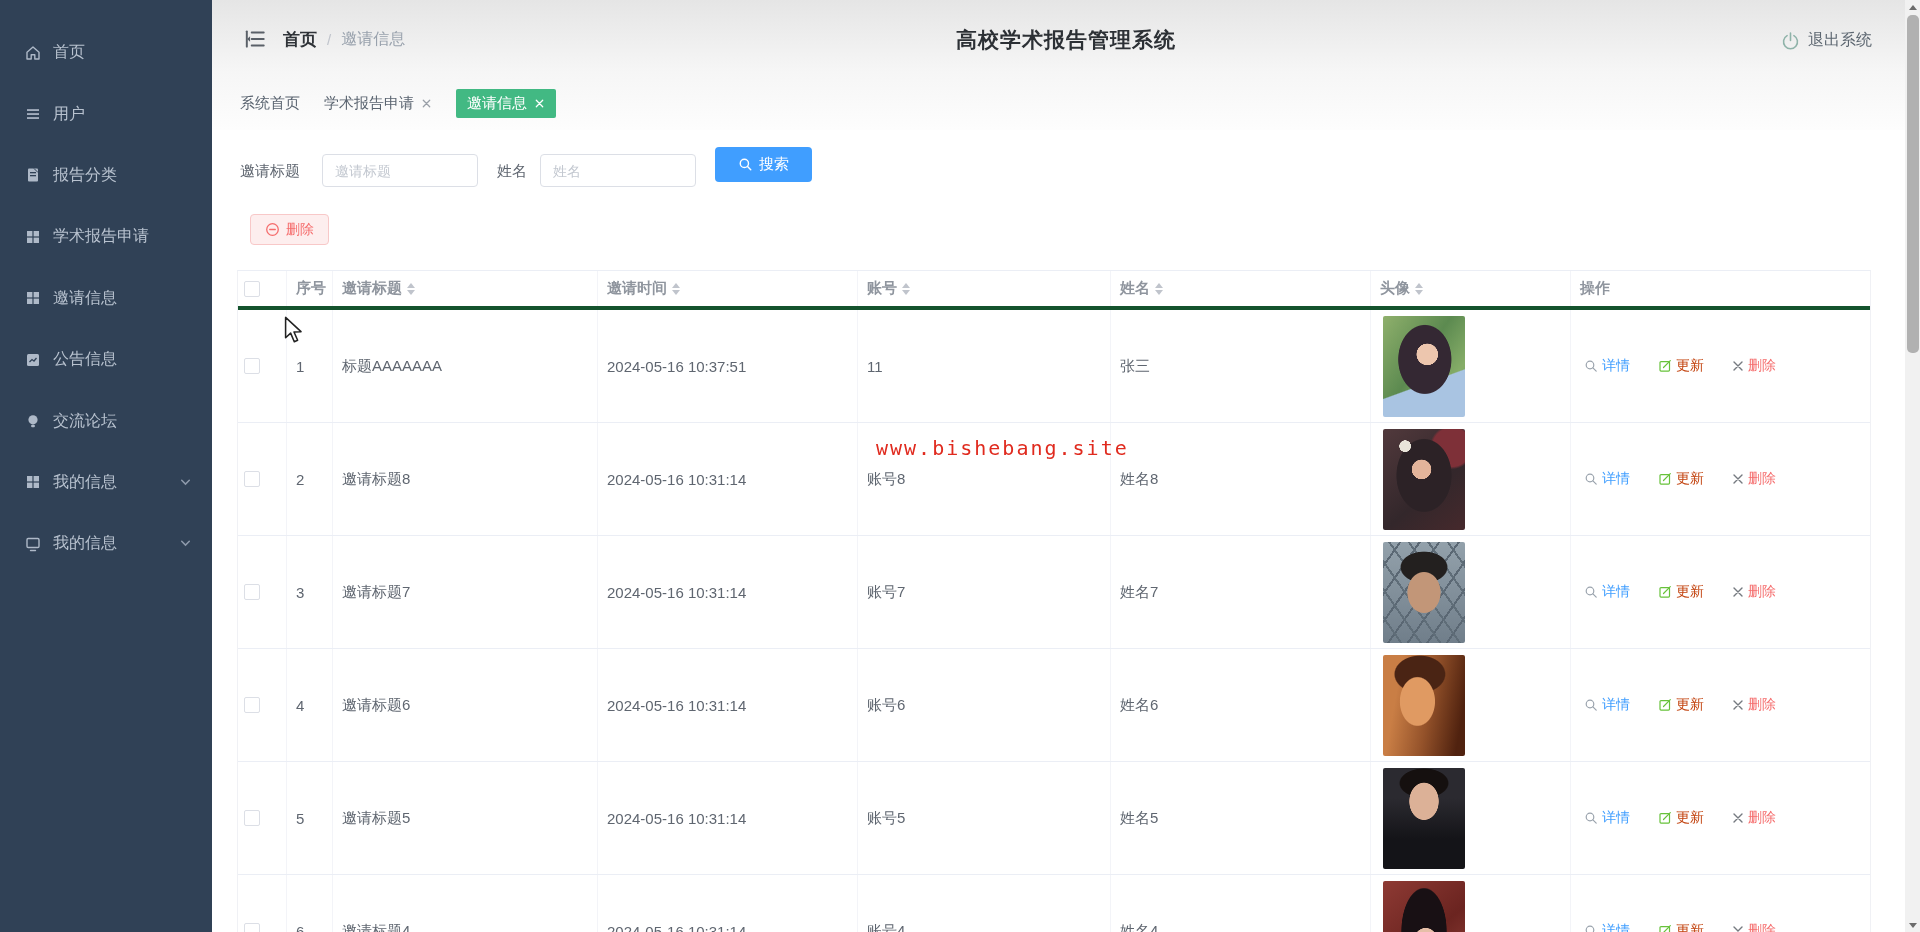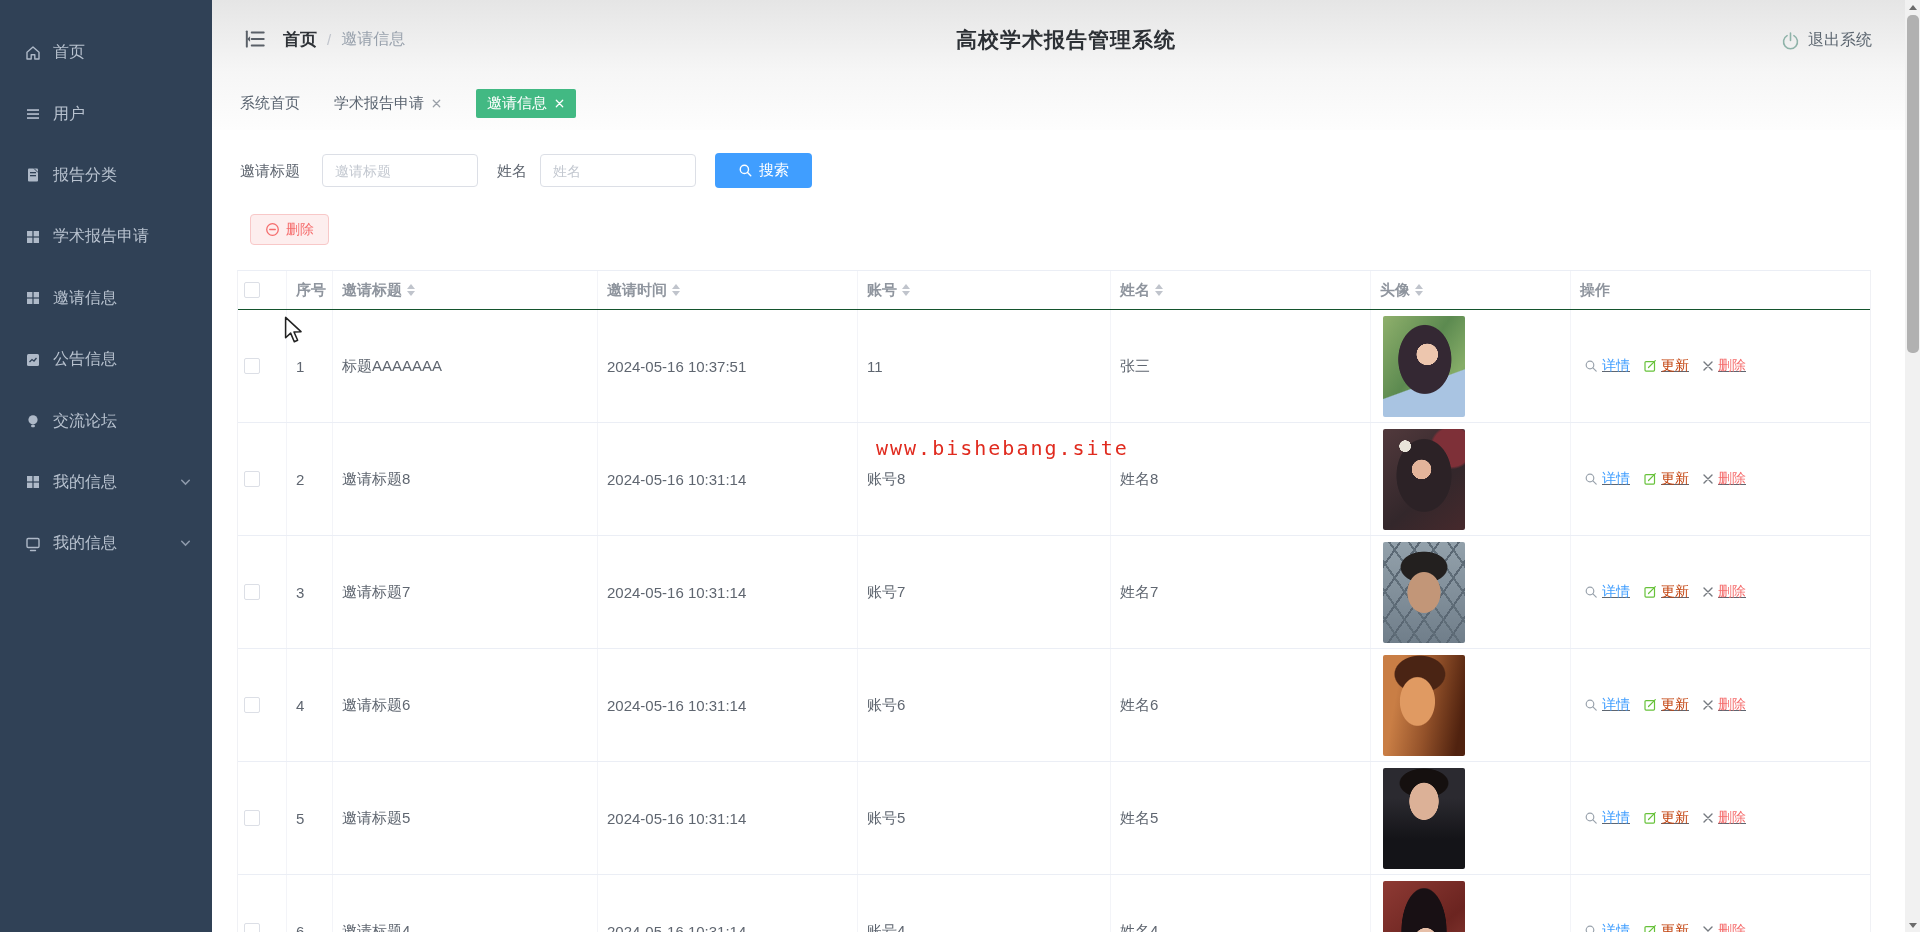--- a/index.html
+++ b/index.html
@@ -25,44 +25,44 @@
   .breadcrumb { position:absolute; left:71px; top:28px; display:flex; align-items:center; font-size:17px; }
   .bc-root { color:#2f3338; font-weight:bold; }
   .bc-sep { color:#c0c4cc; margin:0 10px; font-size:15px; }
   .bc-cur { color:#99a2ad; font-size:16px; }
   .sys-title { position:absolute; left:0; top:26px; width:100%; text-align:center;
     font-size:21px; font-weight:bold; color:#2c3035; letter-spacing:1px; }
   .logout { position:absolute; right:48px; top:30px; display:flex; align-items:center; gap:8px;
     color:#5c6670; font-size:16px; cursor:pointer; }
   .logout .pwr { display:inline-flex; }
   
-  .tabbar { position:absolute; left:28px; top:89px; display:flex; align-items:center; gap:34px; height:28px; }
+  .tabbar { position:absolute; left:28px; top:89px; display:flex; align-items:center; gap:24px; height:28px; }
   .tab { font-size:15px; color:#5a6470; display:flex; align-items:center; gap:7px; cursor:pointer; }
   .tab .tab-close { display:inline-flex; }
   .tab .tab-close svg path { stroke:#9aa0a8; }
   .tab.active { background:#42b983; color:#fff; padding:5px 11px; border-radius:2px; }
   .tab.active .tab-close svg path { stroke:#fff; }
   
   .search-label { position:absolute; font-size:15px; color:#5f6670; top:162px; }
   .inp { position:absolute; top:154px; width:156px; height:33px; border:1px solid #dcdfe6;
     border-radius:4px; background:#fff; padding:0 12px; font-size:14px; color:#606266;
     font-family:inherit; outline:none; }
   .inp::placeholder { color:#c3c8d0; }
-  .search-btn { position:absolute; left:503px; top:153px; width:97px; height:35px; background:#409eff;
+  .search-btn { position:absolute; left:503px; top:147px; width:97px; height:35px; background:#409eff;
     border:none; border-radius:4px; color:#fff; font-size:15px; font-family:inherit; cursor:pointer;
     display:flex; align-items:center; justify-content:center; gap:6px; }
   
   .del-btn { position:absolute; left:38px; top:214px; height:31px; padding:0 14px;
     background:#fdeeee; border:1px solid #f8c8c8; border-radius:4px; color:#f56c6c;
     font-size:14px; font-family:inherit; cursor:pointer; display:flex; align-items:center; gap:6px; }
   
   .table { position:absolute; left:25px; top:270px; width:1634px;
     border-top:1px solid #ebeef5; border-left:1px solid #f0f1f5; border-right:1px solid #f0f1f5; background:#fff; }
   .thead, .trow { display:grid; grid-template-columns:49px 46px 265px 260px 253px 260px 200px 1fr; }
-  .thead { height:39px; border-bottom:1px solid #14532d; }
+  .thead { height:39px; border-bottom:4px solid #14532d; }
   .thead .cell { color:#8f959e; font-weight:bold; font-size:15px; }
   .trow { height:113px; border-bottom:1px solid #ebeef5; font-size:15px; color:#5f6670; }
   .cell { height:100%; display:flex; align-items:center; padding-left:9px; border-right:1px solid #f3f4f8; }
   .cell:last-child { border-right:none; }
   .c-check { padding-left:6px; }
   .c-ops { padding-left:13px; }
   .checkbox { width:16px; height:16px; border:1px solid #dcdfe6; border-radius:2px; background:#fff; display:inline-block; cursor:pointer; }
   .caret { display:inline-flex; flex-direction:column; gap:2px; margin-left:5px; }
   .caret i { width:0; height:0; border-left:4px solid transparent; border-right:4px solid transparent; }
   .caret .up { border-bottom:5px solid #c0c4cc; }
@@ -90,21 +90,21 @@
       radial-gradient(ellipse 26px 19px at 45% 19%, #4a2414 95%, transparent),
       linear-gradient(100deg,#c97e45 20%,#94522a 55%,#50220f 90%); }
   .avatar-5 { background:
       radial-gradient(ellipse 15px 19px at 50% 33%, #dcb197 96%, transparent),
       radial-gradient(ellipse 25px 15px at 50% 15%, #15100f 95%, transparent),
       linear-gradient(180deg,#2b2a30 30%,#141418 70%); }
   .avatar-6 { background:
       radial-gradient(ellipse 13px 16px at 52% 62%, #e6bfa8 96%, transparent),
       radial-gradient(ellipse 23px 44px at 50% 50%, #181014 97%, transparent),
       linear-gradient(140deg,#8e3a34,#6b2420 55%,#93423a); }
-  .ops { display:flex; align-items:flex-end; gap:13px; font-size:14px;text-decoration:underline; }
+  .ops { display:flex; align-items:flex-end; gap:28px; font-size:14px; }
   .op { display:flex; align-items:center; gap:4px; cursor:pointer; }
   .op .oicon { display:inline-flex; }
   .op-detail { color:#409eff; }
   .op-update { color:#c2410c; }
   .op-delete { color:#f56c6c; }
   a { text-decoration:none; }
   
   .watermark { position:absolute; left:664px; top:436px; font-family:"DejaVu Sans Mono","Liberation Mono",monospace;
     font-size:20px; font-weight:normal; color:#e02a1e; letter-spacing:2px; z-index:8; }
   .cursor { position:absolute; left:71px; top:316px; z-index:9; }

